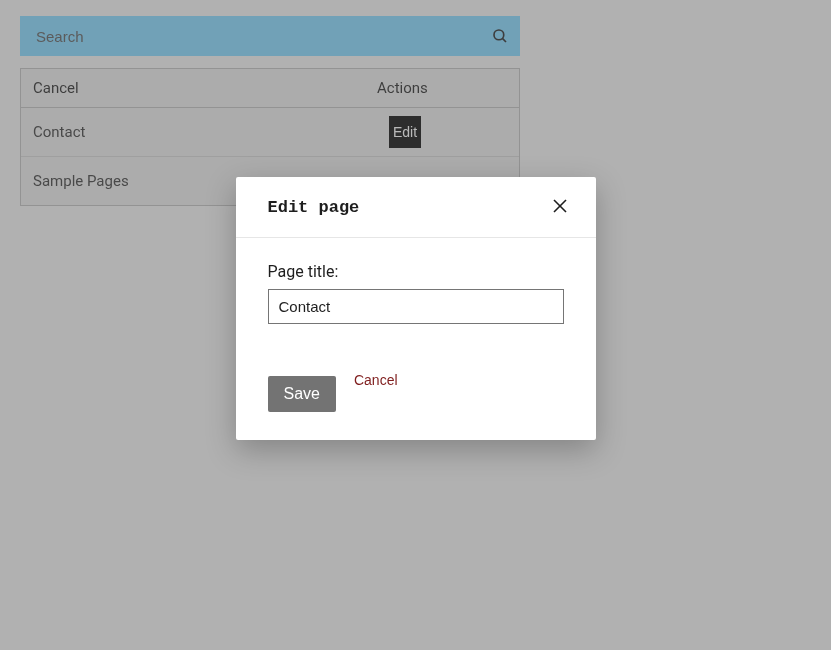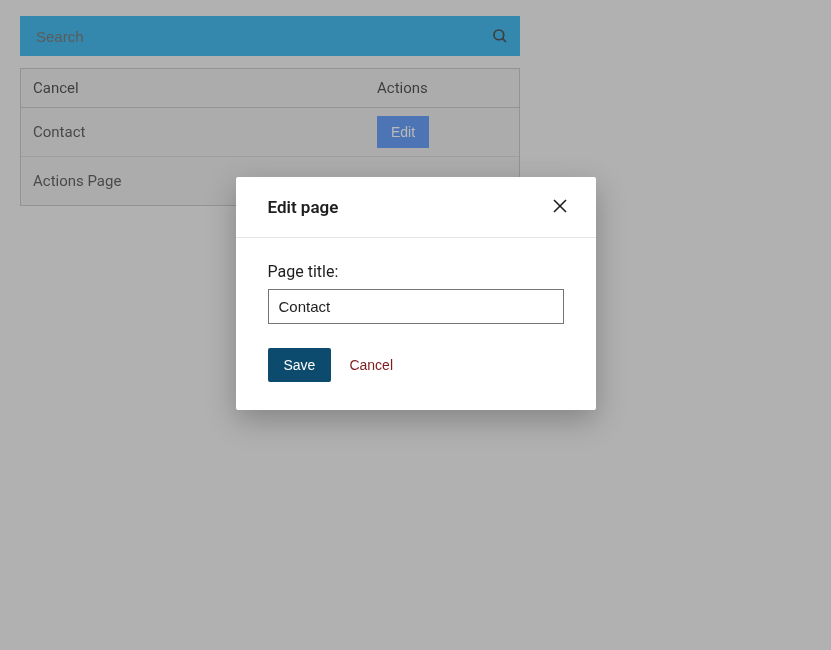--- a/index.html
+++ b/index.html
@@ -20,21 +20,21 @@
       padding: 16px 20px;
     }
     .page-title {
       font-size: 20px;
       font-weight: 600;
       margin-bottom: 14px;
     }
     .search-box {
       display: flex;
       align-items: center;
-      background: #0ea5e9;
+      background: #7dd3fc;
       width: 500px;
       height: 40px;
       margin-bottom: 12px;
     }
     .search-input {
       flex: 1;
       border: none;
       background: transparent;
       padding: 0 16px;
       font-size: 15px;
@@ -80,26 +80,27 @@
     }
     .row-title {
       flex: 1;
       font-size: 15px;
       color: #333;
     }
     .row-actions {
       width: 130px;
     }
     .edit-btn {
-      background: #3b82f6;
+      background: #000000;
       color: #fff;
       border: none;
-      padding: 8px 14px;
+      padding: 8px 4px;
       font-size: 14px;
       cursor: pointer;
+      margin-left: 12px;
     }
     .overlay {
       position: absolute;
       inset: 0;
       background: rgba(100,100,100,0.45);
       display: flex;
       align-items: flex-start;
       justify-content: center;
     }
     .modal {
@@ -108,20 +109,21 @@
       margin-top: 177px;
       box-shadow: 0 10px 30px rgba(0,0,0,0.25);
       border-radius: 2px;
     }
     .modal-header {
       display: flex;
       align-items: center;
       justify-content: space-between;
       padding: 18px 24px 18px 32px;
       border-bottom: 1px solid #e6e6e6;
+      font-family: Liberation Mono, monospace;
     }
     .modal-title {
       font-size: 17px;
       font-weight: 600;
     }
     .close-btn {
       background: none;
       border: none;
       cursor: pointer;
       width: 24px;
@@ -147,28 +149,29 @@
       color: #1e1e1e;
       outline: none;
     }
     .modal-actions {
       margin-top: 24px;
       display: flex;
       align-items: center;
       gap: 14px;
     }
     .save-btn {
-      background: #0c4a6e;
+      background: #737373;
       color: #fff;
       border: none;
       padding: 9px 16px;
-      font-size: 14px;
+      font-size: 16px;
       font-weight: 500;
       cursor: pointer;
       border-radius: 2px;
+      margin-top: 28px;
     }
     .cancel-btn {
       background: none;
       border: none;
       color: #7f1d1d;
       font-size: 14px;
       cursor: pointer;
       padding: 9px 4px;
     }
   </style>
@@ -192,21 +195,21 @@
       <div class="col-title">Cancel</div>
       <div class="col-actions">Actions</div>
     </div>
     <div class="table-row">
       <div class="row-title">Contact</div>
       <div class="row-actions">
         <button class="edit-btn">Edit</button>
       </div>
     </div>
     <div class="table-row">
-      <div class="row-title">Actions Page</div>
+      <div class="row-title">Sample Pages</div>
       <div class="row-actions">
         <button class="edit-btn" style="visibility:hidden">Edit</button>
       </div>
     </div>
   </div>
 </div>
 
 <div class="overlay">
   <div class="modal">
     <div class="modal-header">

